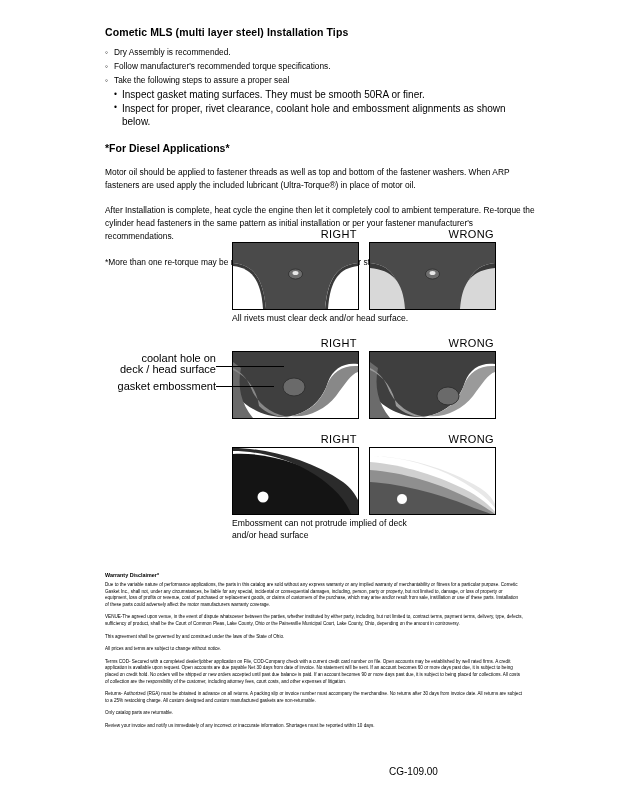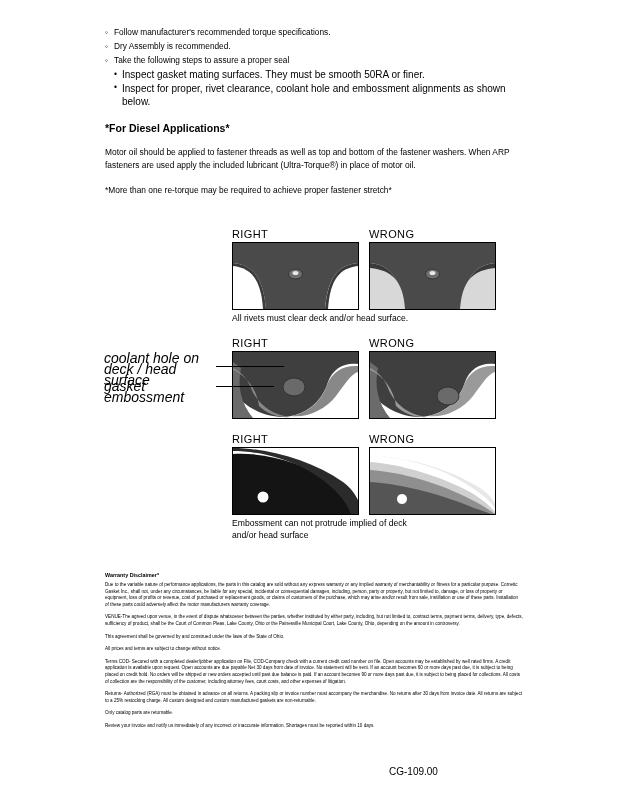--- a/index.html
+++ b/index.html
@@ -99,21 +99,21 @@
   .fig-pair {
     display: flex;
     gap: 12px;
     justify-content: flex-start;
   }
   .fig-col {
     width: 125px;
   }
   .fig-label {
     font-size: 11px;
-    text-align: left;
+    text-align: right;
     margin-bottom: 2px;
     letter-spacing: 0.4px;
   }
   .fig-box {
     width: 125px;
     height: 66px;
     border: 1px solid #000;
     position: relative;
     overflow: hidden;
     background: #ffffff;
@@ -124,24 +124,23 @@
     margin: 3px 0 0 0;
   }
   .caption.two-line { line-height: 11.5px; }
 
   .offset-left { margin-left: 127px; }
   .offset-left2 { margin-left: 127px; }
 
   
   .callout {
     position: absolute;
-    font-size: 14px;
-    text-align: left;
+    font-size: 11px;
+    text-align: right;
     line-height: 11px;
-    font-style: italic;
   }
   .callout-line {
     position: absolute;
     background: #000;
     height: 1px;
   }
 
   
   .warranty {
     position: absolute;
@@ -166,34 +165,36 @@
     top: 766px;
     font-size: 10px;
   }
 </style>
 </head>
 <body>
 
 <div class="page">
 
   <div class="content">
+    <h1 class="title">Cometic MLS (multi layer steel) Installation Tips</h1>
 
     <ul class="bullets">
+      <li>Dry Assembly is recommended.</li>
       <li>Follow manufacturer's recommended torque specifications.</li>
-      <li>Dry Assembly is recommended.</li>
       <li>Take the following steps to assure a proper seal</li>
     </ul>
     <ul class="subbullets">
       <li>Inspect gasket mating surfaces.  They must be smooth 50RA or finer.</li>
       <li>Inspect for proper, rivet clearance, coolant hole and embossment alignments as shown below.</li>
     </ul>
 
     <h2 class="subtitle">*For Diesel Applications*</h2>
 
     <p class="body">Motor oil should be applied to fastener threads as well as top and bottom of the fastener washers. When ARP fasteners are used apply the included lubricant (Ultra-Torque®) in place of motor oil.</p>
+    <p class="body">After Installation is complete, heat cycle the engine then let it completely cool to ambient temperature. Re-torque the cylinder head fasteners in the same pattern as initial installation or per your fastener manufacturer's recommendations.</p>
     <p class="body last">*More than one re-torque may be required to achieve proper fastener stretch*</p>
   </div>
 
   <div class="figures">
 
     <div class="fig-row offset-left">
       <div class="fig-pair">
         <div class="fig-col">
           <div class="fig-label">RIGHT</div>
           <div class="fig-box">

